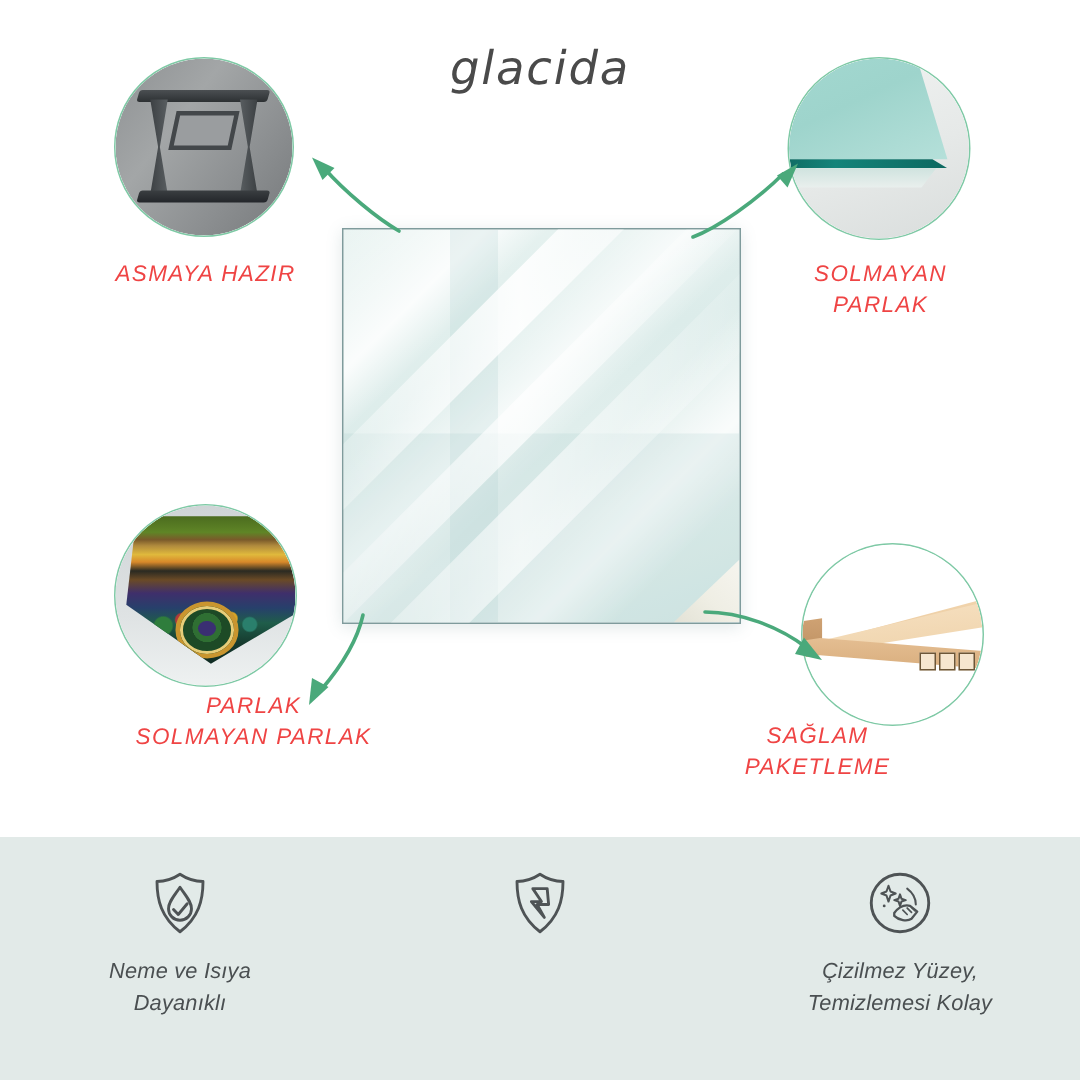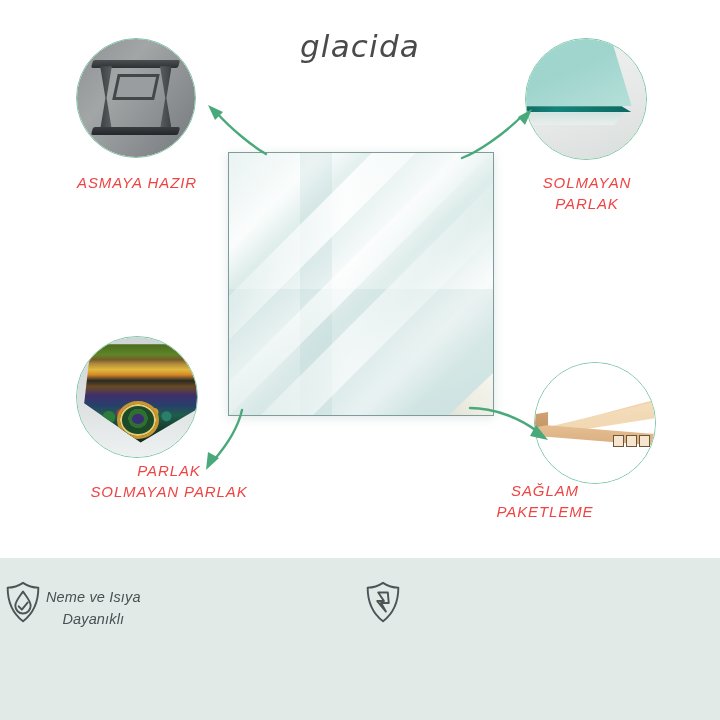--- a/index.html
+++ b/index.html
@@ -264,21 +264,21 @@
     bottom: 0;
     width: 720px;
     height: 162px;
     background: #e2eae8;
     display: flex;
     align-items: flex-start;
   }
   .feature {
     flex: 1 1 0;
     display: flex;
-    flex-direction: row;
+    flex-direction: column;
     align-items: center;
     padding-top: 21px;
   }
   .feature .ico {
     width: 46px;
     height: 46px;
     margin-bottom: 13px;
     color: #4e5355;
   }
   .feature .ftext {
@@ -412,16 +412,33 @@
     <div class="feature">
       <div class="ico">
         <svg viewBox="0 0 48 48" width="46" height="46" fill="none" stroke="currentColor" stroke-width="2" stroke-linecap="round" stroke-linejoin="round">
           <path d="M24 4 C18 8 12 9 8 9 C8 22 11 34 24 44 C37 34 40 22 40 9 C36 9 30 8 24 4 Z"></path>
           <path d="M29 14 L19 14 L25 23 L18 23 L27 34 L22 25 L30 25 Z"></path>
         </svg>
       </div>
     </div>
 
 
+    <div class="feature">
+      <div class="ico">
+        <svg viewBox="0 0 48 48" width="46" height="46" fill="none" stroke="currentColor" stroke-width="2" stroke-linecap="round" stroke-linejoin="round">
+          <circle cx="24" cy="24" r="20"></circle>
+          <path d="M16 12 L17.4 16 L21 17.4 L17.4 18.8 L16 23 L14.6 18.8 L11 17.4 L14.6 16 Z" stroke-width="1.4"></path>
+          <path d="M24 18 L25 21 L28 22 L25 23 L24 26 L23 23 L20 22 L23 21 Z" stroke-width="1.4"></path>
+          <circle cx="13" cy="26" r="1" fill="currentColor" stroke="none"></circle>
+          <path d="M29 14 C33 17 35 21 35 25" stroke-width="1.4"></path>
+          <path d="M20 31 C23 27 27 25 31 26 L36 30 L32 35 C29 37 23 36 20 33 Z" stroke-width="1.6"></path>
+          <path d="M26 29 L29 32 M29 27.5 L32 30.5 M32 27 L34.5 29.5" stroke-width="1.2"></path>
+        </svg>
+      </div>
+      <div class="ftext">
+        <div>Çizilmez Yüzey,</div>
+        <div>Temizlemesi Kolay</div>
+      </div>
+    </div>
 
   </div>
 
 </div>
 
 </body></html>

